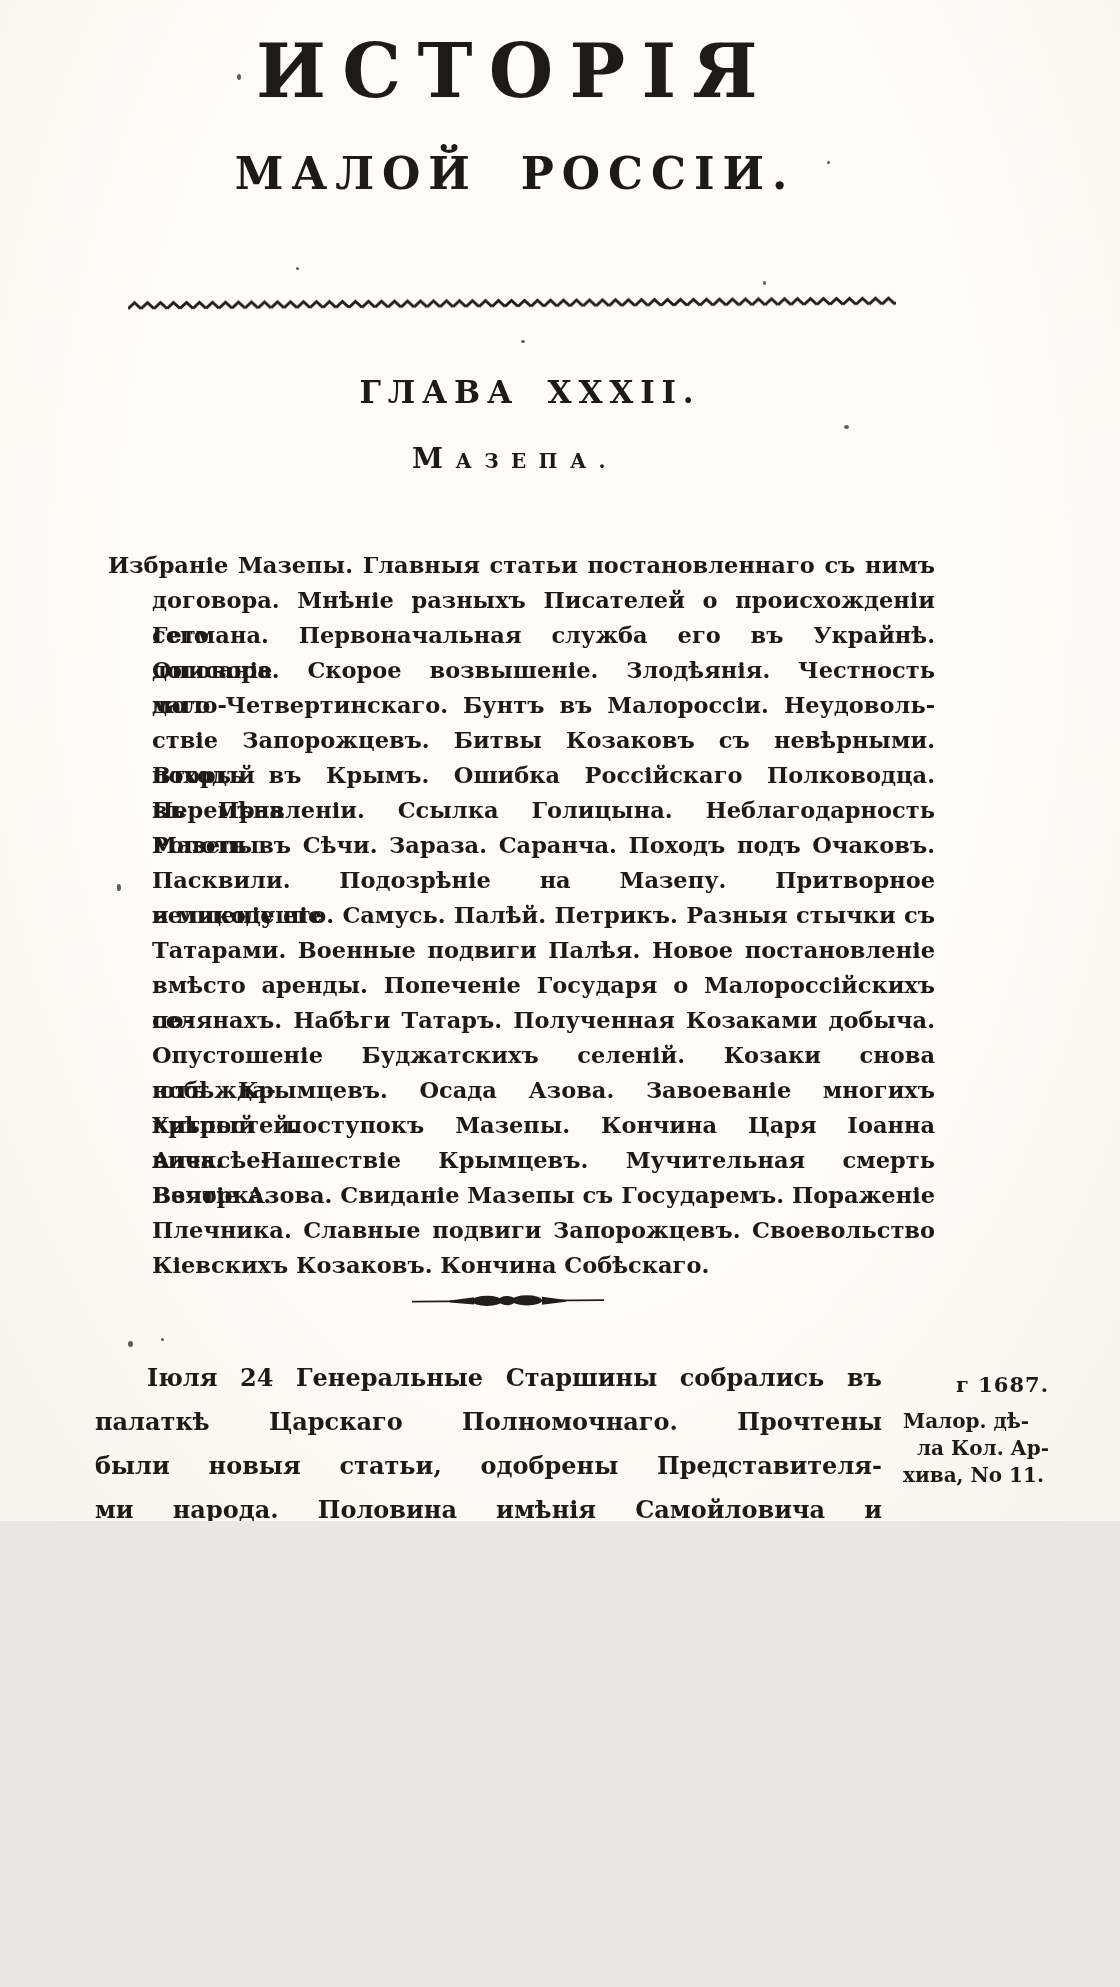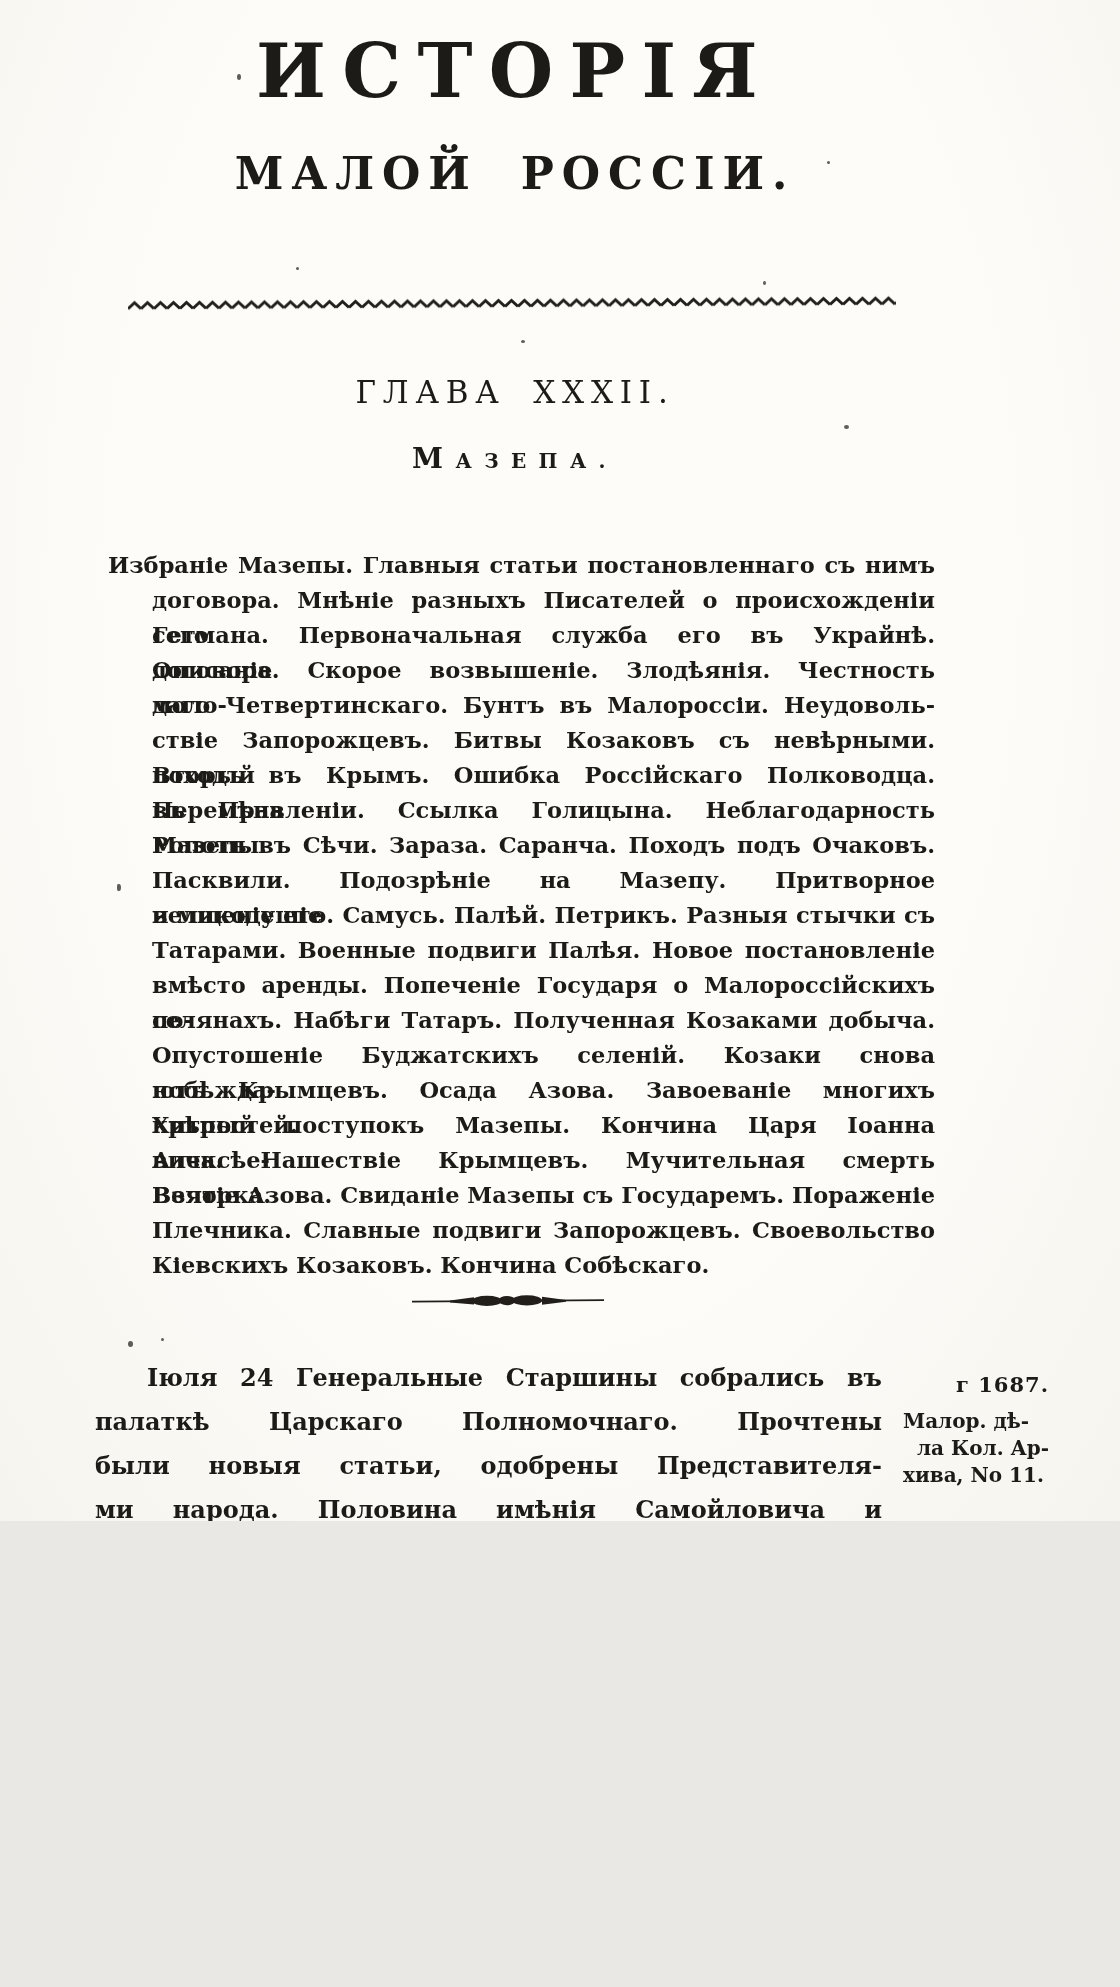--- a/index.html
+++ b/index.html
@@ -4,21 +4,21 @@
 <style>
   html,body { margin:0; padding:0; background:#e9e8e4; }
   .page {
     position:relative; width:1120px; height:1521px; margin:0 auto;
     background:radial-gradient(ellipse at 50% 38%, #fdfcf8 55%, #f6f4ee 100%);
     color:#1d1b18; font-family:"DejaVu Serif", serif; overflow:hidden;
   }
   .centered { position:absolute; left:0; width:1030px; text-align:center; white-space:nowrap; }
   .title    { top:28px;  font-size:74px; font-weight:700; letter-spacing:0.22em; }
   .subtitle { top:148px; font-size:44px; font-weight:700; letter-spacing:0.18em; word-spacing:0.45em; }
-  .chapter  { top:374px; font-size:31px; font-weight:400; letter-spacing:0.22em; word-spacing:0.35em; }
+  .chapter  { top:374px; font-size:31px; font-weight:700; letter-spacing:0.22em; word-spacing:0.35em;padding-left:15px; }
   .mazepa   { top:442px; font-size:20px; font-weight:700; letter-spacing:0.62em; }
   .mazepa::first-letter { font-size:28px; }
 
   .wavy-rule { position:absolute; left:128px; top:296px; transform:rotate(-0.35deg); }
   .ornament  { position:absolute; left:408px; top:1292px; }
 
   .summary { position:absolute; left:105px; top:548px; width:830px;
              font-size:22.5px; font-weight:700; }
   .summary .line { height:35px; line-height:35px; padding-left:47px;
                    text-align:justify; text-align-last:justify; }

